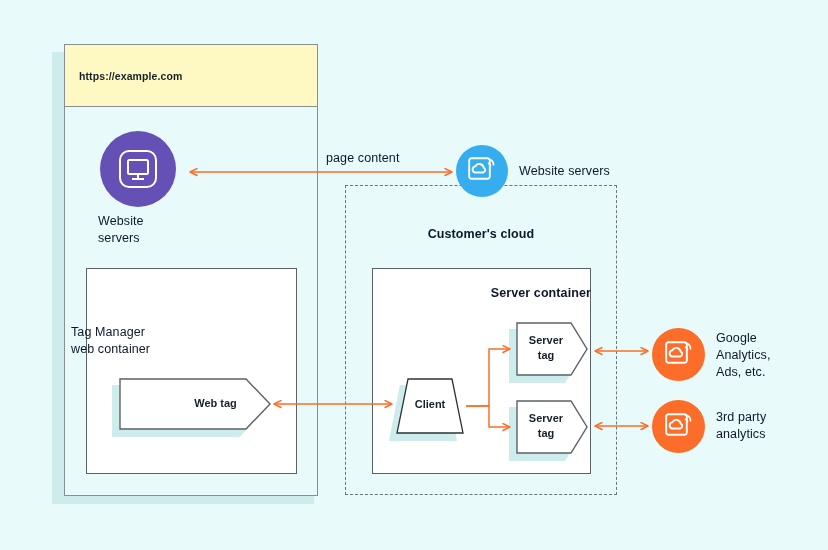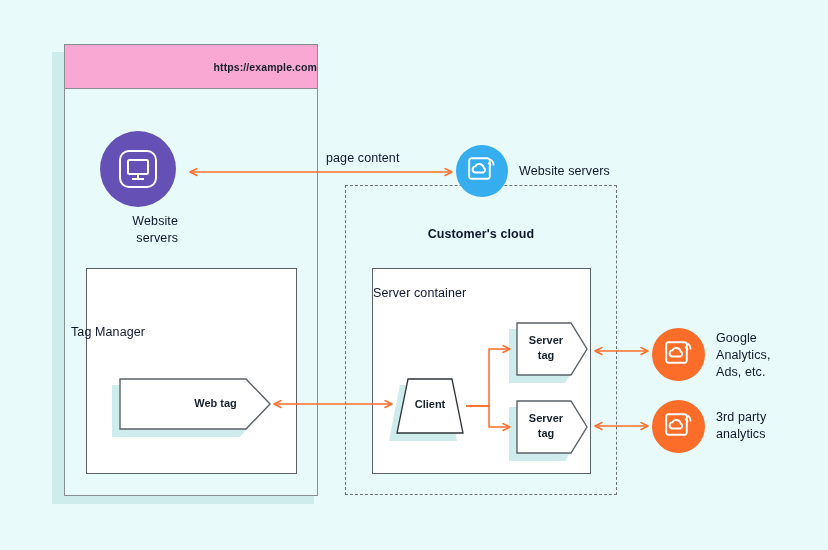--- a/index.html
+++ b/index.html
@@ -30,27 +30,26 @@
   }
   #browser-window {
     left: 64px; top: 44px;
     width: 254px; height: 452px;
     border: 1.5px solid #878f93;
     background: #e8fafa;
     box-sizing: border-box;
   }
   #browser-urlbar {
     left: 64px; top: 44px;
-    width: 254px; height: 45px;
+    width: 254px; height: 63px;
     border: 1.5px solid #878f93;
     box-sizing: border-box;
-    background: #f9a8d4;
+    background: #fef9c3;
     display: flex;
     align-items: center;
-    justify-content: flex-end;
   }
   #browser-url-text {
     font-size: 10.5px;
     font-weight: bold;
     color: #15202b;
     padding-left: 14px;
     letter-spacing: 0.1px;
   }
 
   
@@ -84,21 +83,21 @@
   
   .node-label {
     font-size: 12.5px;
     color: #0f172a;
     line-height: 17px;
     letter-spacing: 0.1px;
   }
   #website-content-label {
     left: 98px; top: 213px;
     width: 80px;
-    text-align: right;
+    text-align: left;
   }
   #website-servers-label {
     left: 519px; top: 163px;
     white-space: nowrap;
   }
   #google-analytics-label {
     left: 716px; top: 330px;
     width: 104px;
   }
   #third-party-label {
@@ -116,21 +115,22 @@
     white-space: nowrap;
   }
   #tag-manager-label {
     left: 71px; top: 324px;
     width: 208px;
     text-align: left;
   }
   #server-container-label {
     left: 373px; top: 285px;
     width: 218px;
-    text-align: left;
+    text-align: right;
+    font-weight: bold;
   }
 
   
   #customers-cloud-box {
     left: 345px; top: 185px;
     width: 272px; height: 310px;
     border: 1.4px dashed #6d7478;
     box-sizing: border-box;
   }
   #tagmanager-box {
@@ -236,20 +236,21 @@
   <div class="abs" id="browser-urlbar">
     <span id="browser-url-text">https://example.com</span>
   </div>
 
   <div class="abs" id="customers-cloud-box"></div>
   <div class="abs node-label" id="customers-cloud-label">Customer's cloud</div>
 
   <div class="abs" id="tagmanager-box"></div>
   <div class="abs node-label" id="tag-manager-label">
     <div>Tag Manager</div>
+    <div>web container</div>
   </div>
 
   <div class="abs shape-shadow" id="webtag-shadow"></div>
   <div class="abs" id="webtag-shape">
     <svg class="shape-svg" width="152" height="52" viewBox="0 0 152 52">
       <polygon points="1,1 127,1 151,26 127,51 1,51" fill="#ffffff" stroke="#5a6167" stroke-width="1.4"></polygon>
     </svg>
   </div>
   <div class="abs shape-label" id="webtag-label">Web tag</div>
 

